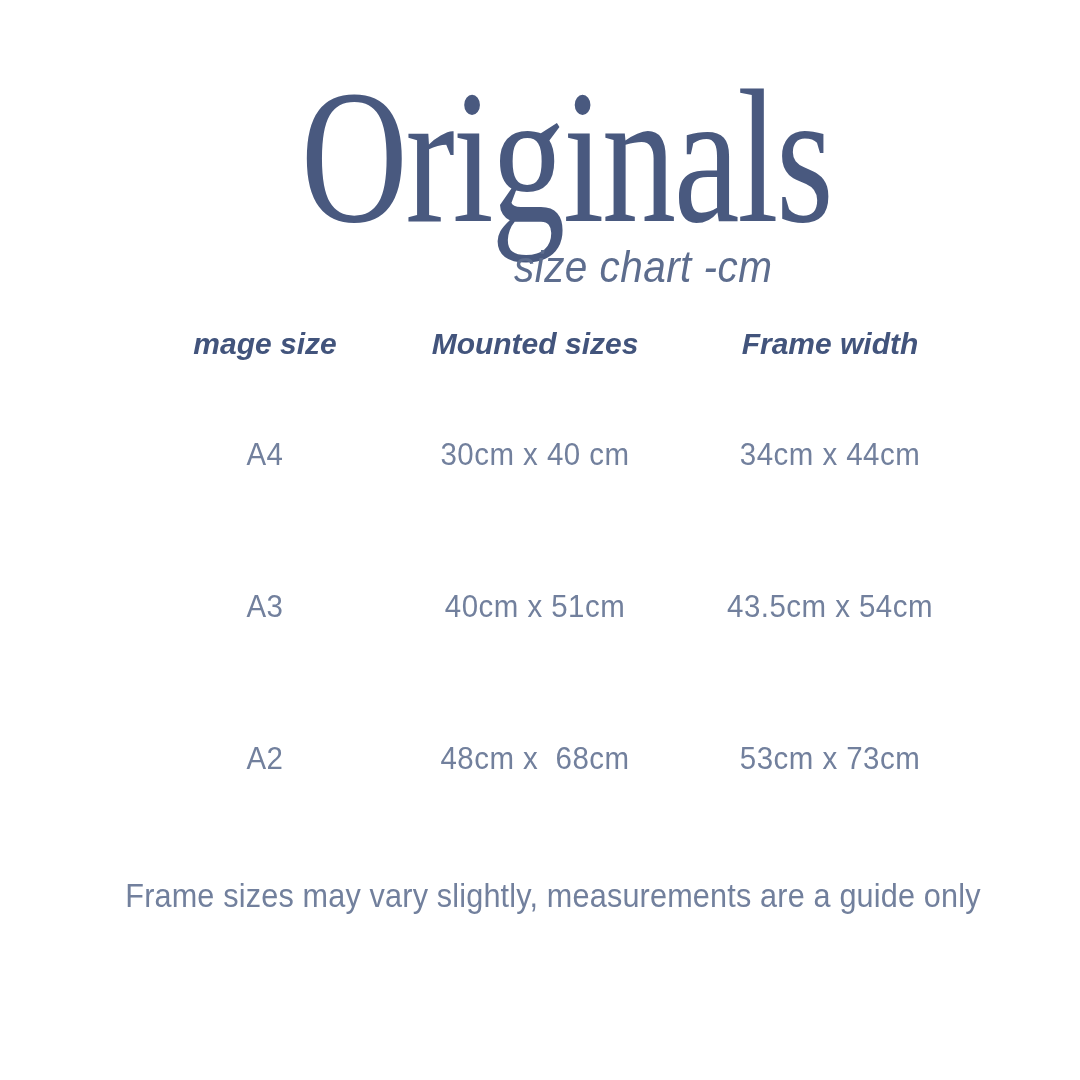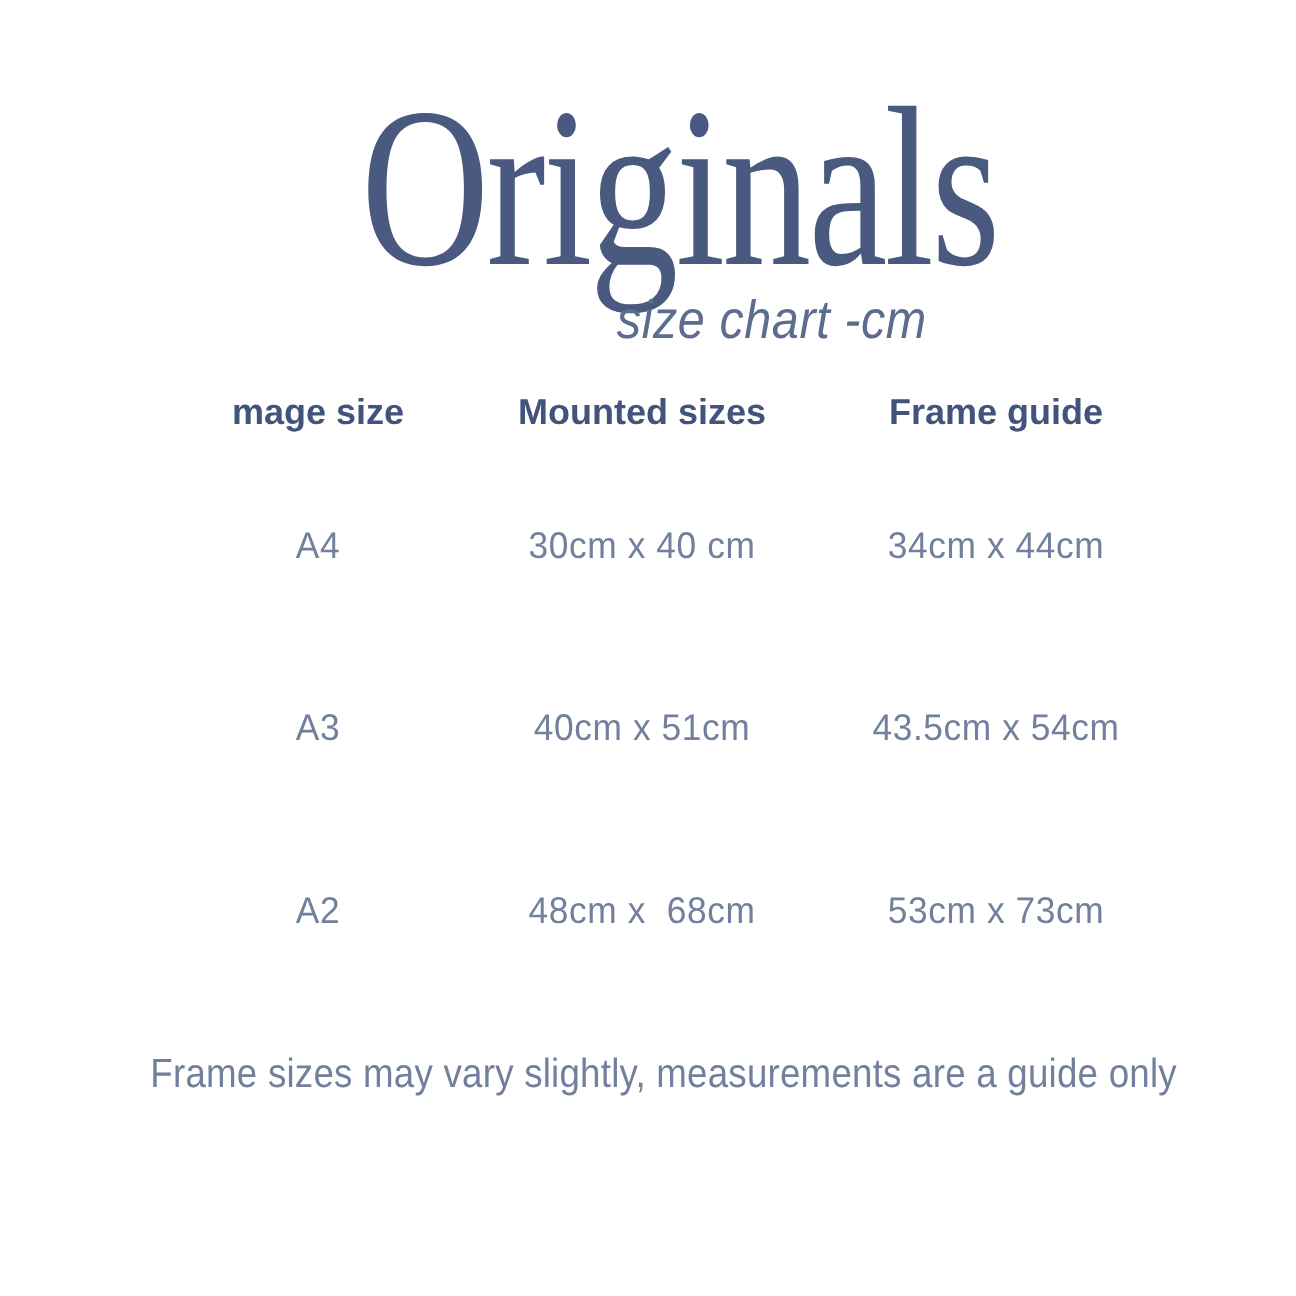--- a/index.html
+++ b/index.html
@@ -66,20 +66,21 @@
   .rhead { top: 327px; }
   .r1 { top: 438px; }
   .r2 { top: 590px; }
   .r3 { top: 742px; }
 
   .head-cell {
     font-weight: 700;
     font-size: 30px;
     color: var(--header_text, #42547c);
     letter-spacing: 0px;
+    font-style: italic;
   }
   .body-cell {
     font-weight: 400;
     font-size: 31px;
     color: var(--body_text, #72809d);
     letter-spacing: 0.5px;
     transform: scaleX(0.95);
     transform-origin: 50% 50%;
   }
 
@@ -105,21 +106,21 @@
 <div class="canvas">
 
   <h1 class="title"><span class="squeeze">Originals</span></h1>
 
   <div class="subtitle">size chart -cm</div>
 
   <div>
 
     <div class="cell col1 rhead head-cell">mage size</div>
     <div class="cell col2 rhead head-cell">Mounted sizes</div>
-    <div class="cell col3 rhead head-cell">Frame guide</div>
+    <div class="cell col3 rhead head-cell">Frame width</div>
 
     <div class="cell col1 r1 body-cell">A4</div>
     <div class="cell col2 r1 body-cell">30cm x 40 cm</div>
     <div class="cell col3 r1 body-cell">34cm x 44cm</div>
 
     <div class="cell col1 r2 body-cell">A3</div>
     <div class="cell col2 r2 body-cell">40cm x 51cm</div>
     <div class="cell col3 r2 body-cell">43.5cm x 54cm</div>
 
     <div class="cell col1 r3 body-cell">A2</div>

